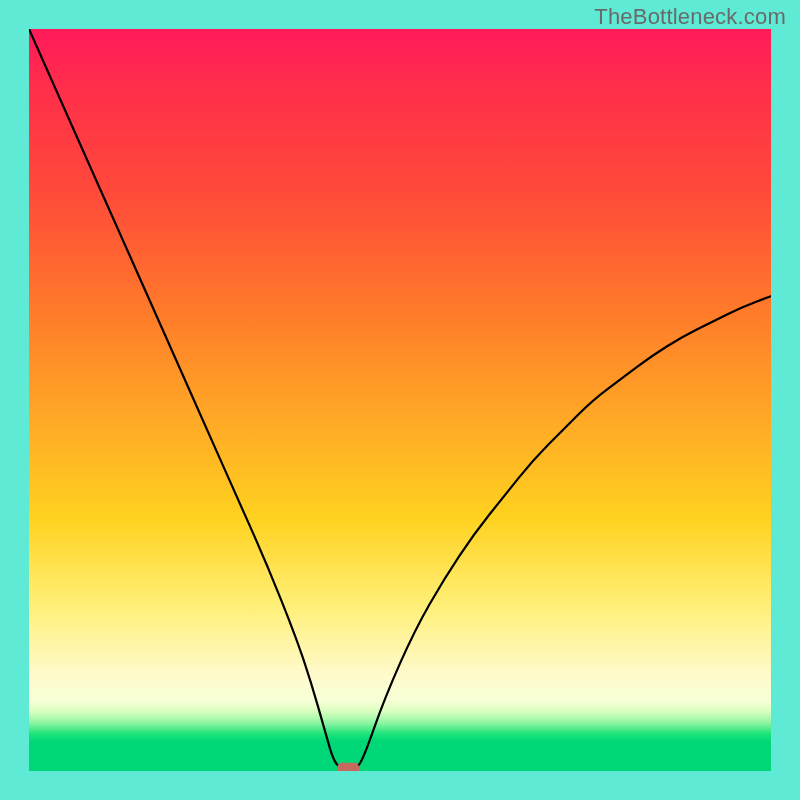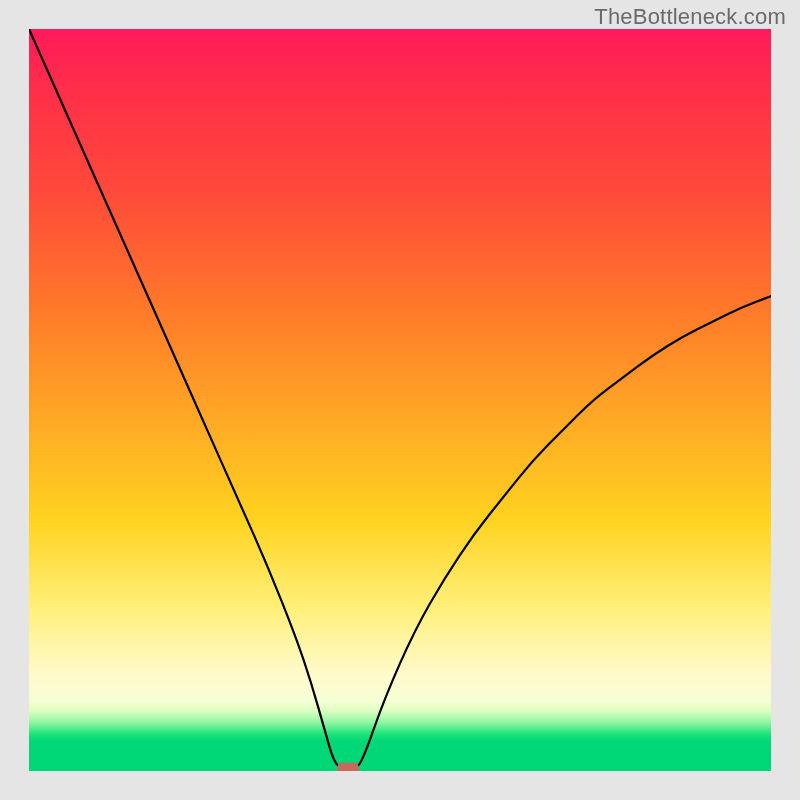--- a/index.html
+++ b/index.html
@@ -9,21 +9,21 @@
     height: 800px;
     background: #ffffff;
     font-family: Arial, Helvetica, sans-serif;
   }
   .frame {
     position: absolute;
     top: 0;
     left: 0;
     width: 800px;
     height: 800px;
-    background: #e5e5e5;
+    background: #5eead4;
     box-sizing: border-box;
   }
   .plot-area {
     position: absolute;
     top: 29px;
     left: 29px;
     width: 742px;
     height: 742px;
     overflow: hidden;
   }

